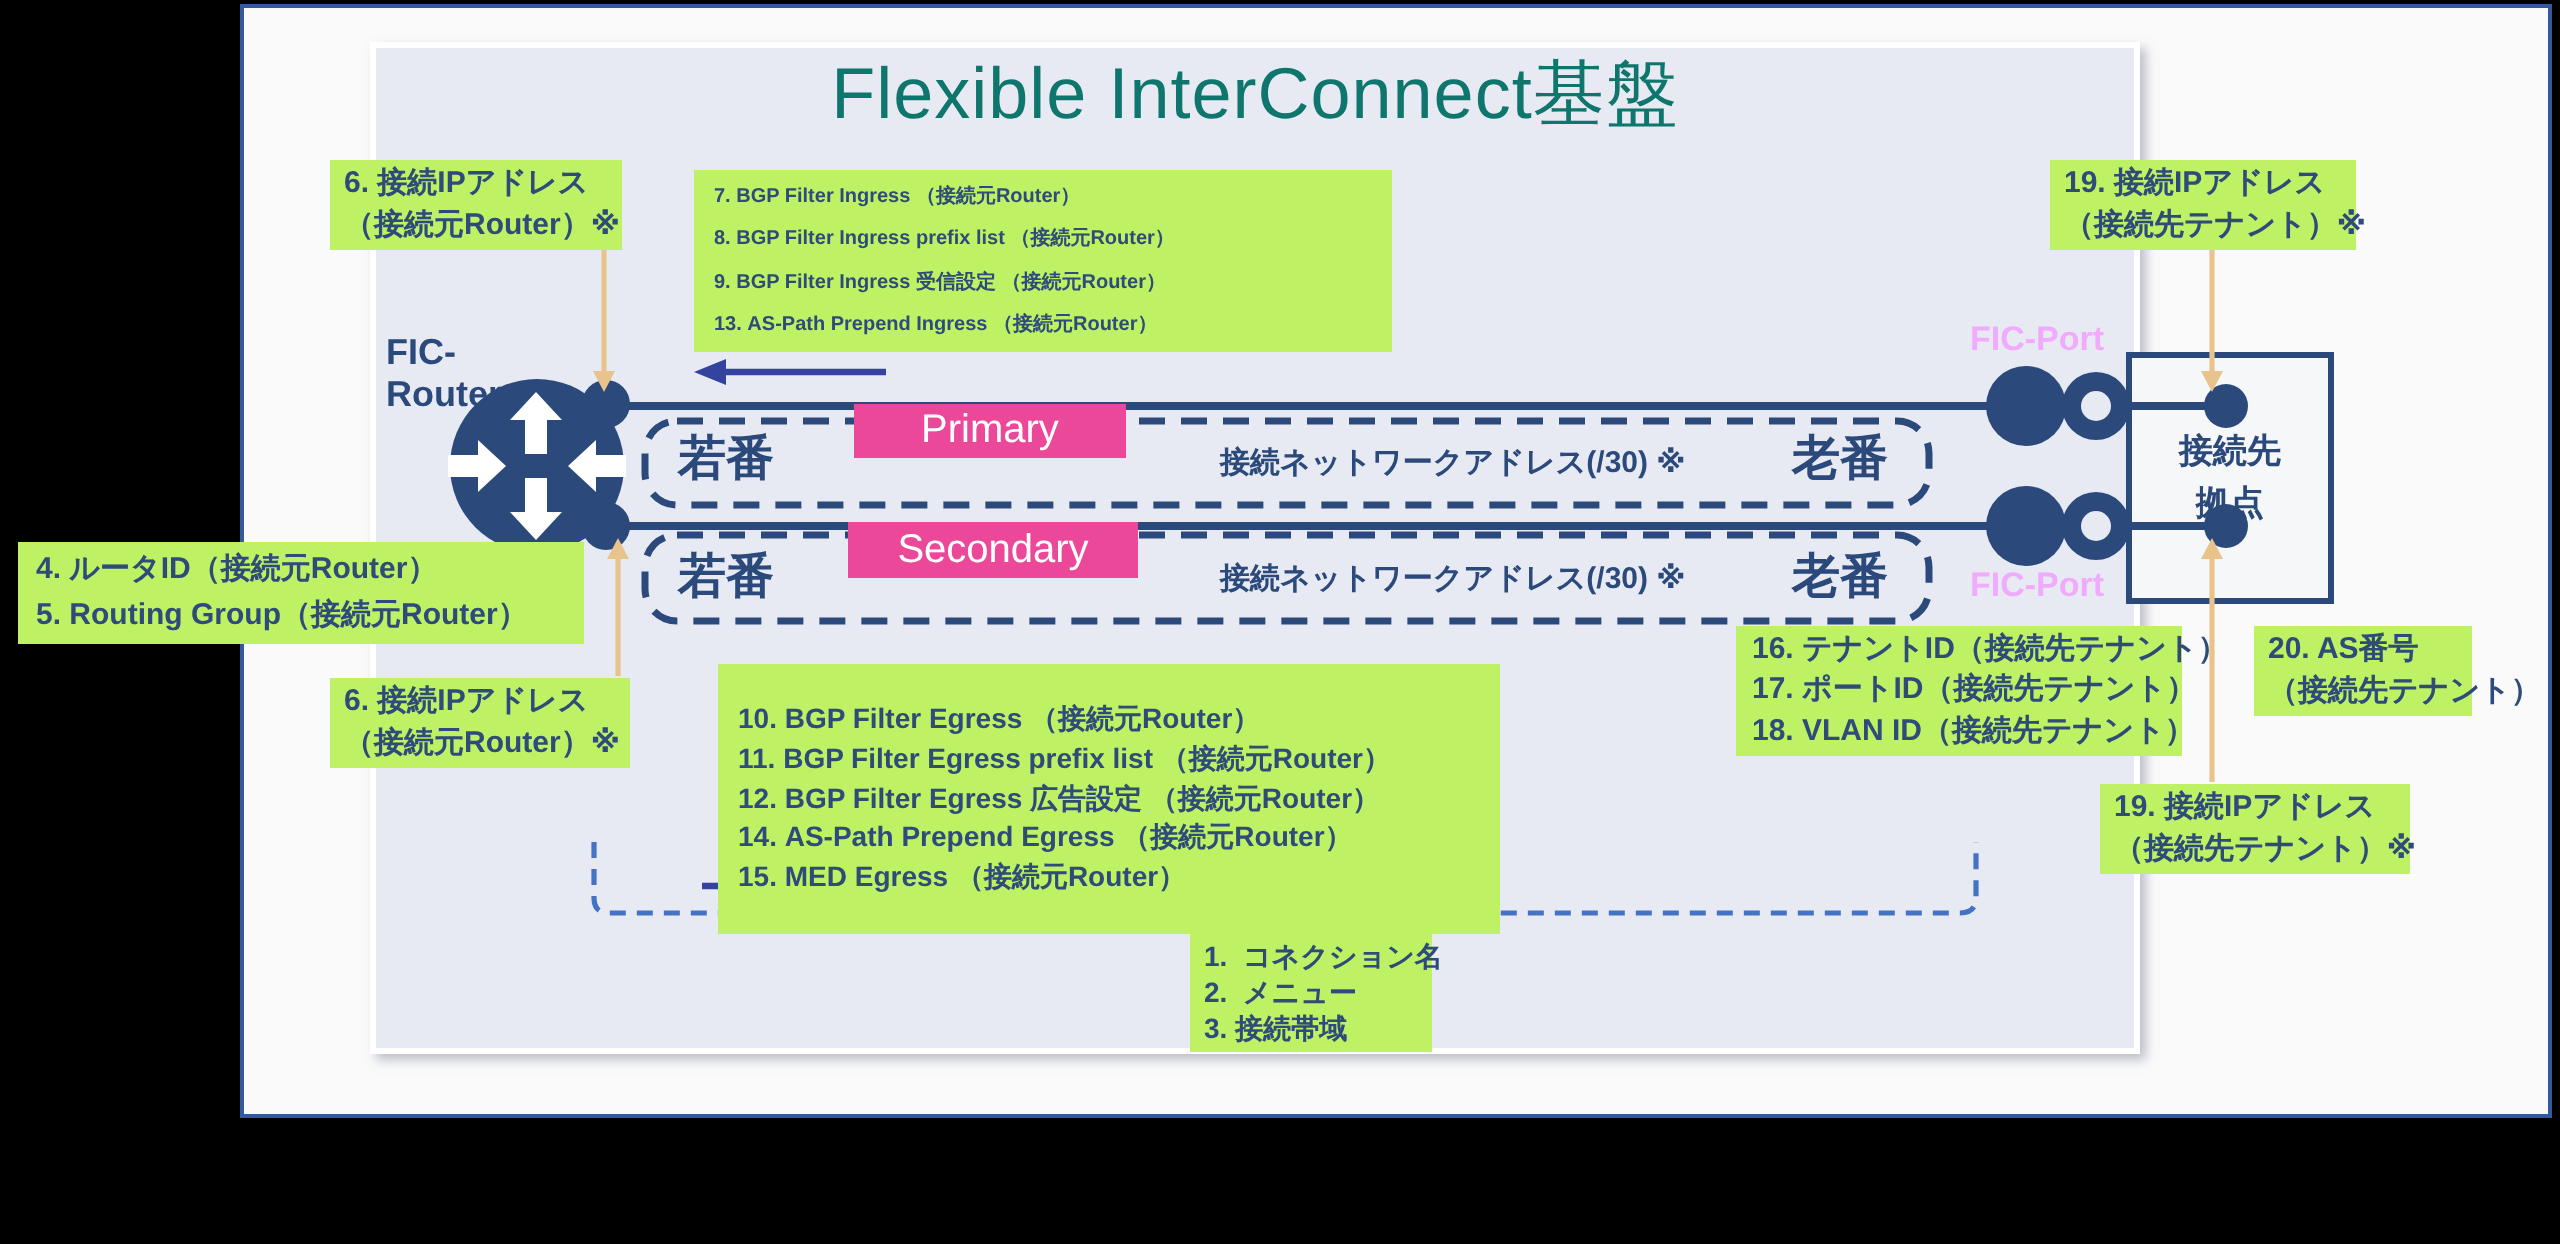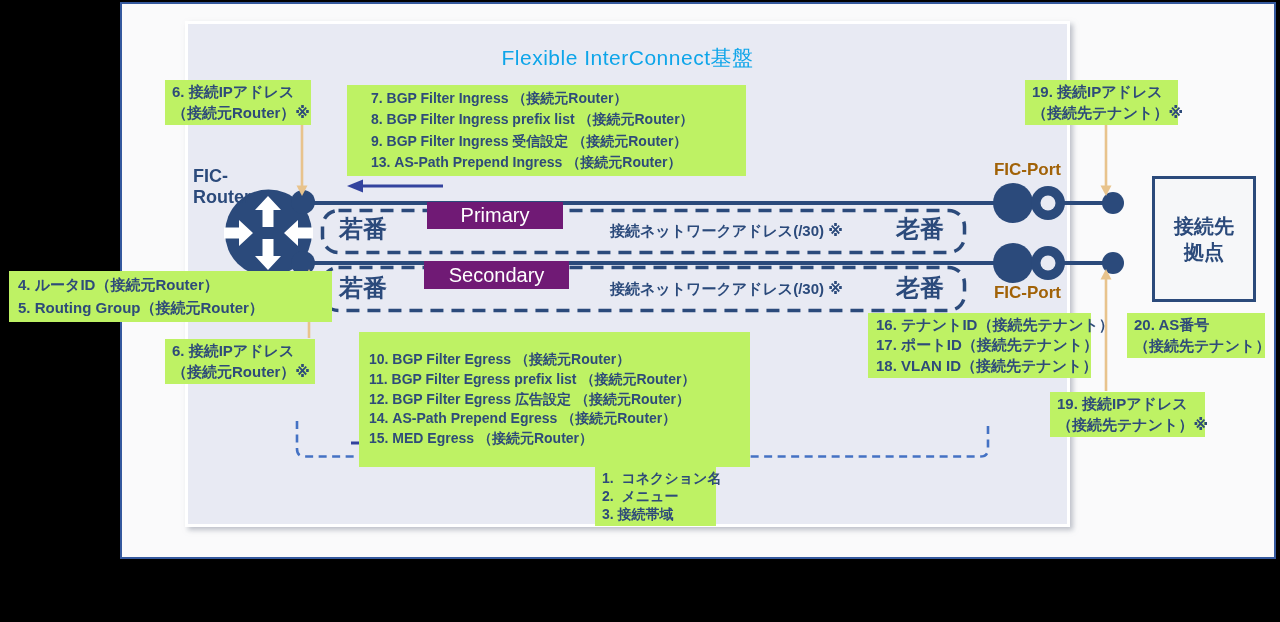--- a/index.html
+++ b/index.html
@@ -4,31 +4,31 @@
 <style>
   html,body{margin:0;padding:0;background:#000;}
   #canvas{position:relative;width:1280px;height:622px;background:#000;overflow:hidden;
           font-family:"Liberation Sans","DejaVu Sans",sans-serif;}
   .abs{position:absolute;}
   #frame{left:120px;top:2px;width:1156px;height:557px;background:#FAFAFB;
          border:2px solid #35599E;box-sizing:border-box;}
   #panel{left:185px;top:21px;width:885px;height:506px;background:#E8EAF3;
          border:3px solid #FFFFFF;box-sizing:border-box;
          box-shadow:3px 3px 5px rgba(140,145,160,.55);}
-  #title{left:185px;top:23px;width:885px;text-align:center;font-size:21px;
-         color:#0ea5e9;letter-spacing:.5px;margin-top:21px;}
+  #title{left:185px;top:23px;width:885px;text-align:center;font-size:36px;
+         color:#0f766e;letter-spacing:.5px;}
   .ann{background:#bef264;color:#2E4B79;font-weight:bold;white-space:pre;
        box-sizing:border-box;z-index:6;}
-  .tag{background:#701a75;color:#FFFFFF;text-align:center;z-index:5;}
+  .tag{background:#ec4899;color:#FFFFFF;text-align:center;z-index:5;}
   .bigjp{font-size:24px;font-weight:bold;color:#2B4A7B;z-index:5;}
-  .portlabel{width:85px;text-align:center;font-size:17px;font-weight:bold;color:#a16207;z-index:5;}
-  #dest-box{left:1152px;top:176px;width:104px;height:126px;background:#F6F7F9;
+  .portlabel{width:85px;text-align:left;font-size:17px;font-weight:bold;color:#f0abfc;z-index:5;}
+  #dest-box{left:1063px;top:176px;width:104px;height:126px;background:#F6F7F9;
             border:3px solid #2B4A7B;box-sizing:border-box;display:flex;
             align-items:center;justify-content:center;text-align:center;
-            font-size:20px;font-weight:bold;color:#2B4A7B;line-height:26px;
+            font-size:17px;font-weight:bold;color:#2B4A7B;line-height:26px;
             white-space:pre;z-index:2;}
   #overlay{left:0;top:0;z-index:4;pointer-events:none;}
   .addr{font-size:15px;font-weight:bold;color:#2B4A7B;z-index:5;}
 </style>
 </head>
 <body>
 
 <div id="canvas">
 
   <div id="frame" class="abs"></div>
@@ -103,39 +103,39 @@
 
   <div class="abs bigjp" style="left:339px;top:213px;">若番</div>
   <div class="abs bigjp" style="left:896px;top:213px;">老番</div>
   <div class="abs addr" style="left:610px;top:222px;">接続ネットワークアドレス(/30) ※</div>
   <div class="abs bigjp" style="left:339px;top:272px;">若番</div>
   <div class="abs bigjp" style="left:896px;top:272px;">老番</div>
   <div class="abs addr" style="left:610px;top:280px;">接続ネットワークアドレス(/30) ※</div>
 
   <div class="abs ann" style="left:165px;top:80px;width:146px;font-size:15px;line-height:20.5px;padding:2px 7px;">6. 接続IPアドレス
 （接続元Router）※</div>
-  <div class="abs ann" style="left:347px;top:85px;width:399px;font-size:14px;line-height:21.3px;padding:3px 24px;">7. BGP Filter Ingress （接続元Router）
+  <div class="abs ann" style="left:347px;top:85px;width:349px;font-size:10px;line-height:21.3px;padding:3px 10px;">7. BGP Filter Ingress （接続元Router）
 8. BGP Filter Ingress prefix list （接続元Router）
 9. BGP Filter Ingress 受信設定 （接続元Router）
 13. AS-Path Prepend Ingress （接続元Router）</div>
   <div class="abs ann" style="left:1025px;top:80px;width:153px;font-size:15px;line-height:20.5px;padding:2px 7px;">19. 接続IPアドレス
 （接続先テナント）※</div>
-  <div class="abs ann" style="left:9px;top:271px;width:323px;font-size:15px;line-height:22.5px;padding:3px 9px;">4. ルータID（接続元Router）
+  <div class="abs ann" style="left:9px;top:271px;width:283px;font-size:15px;line-height:22.5px;padding:3px 9px;">4. ルータID（接続元Router）
 5. Routing Group（接続元Router）</div>
   <div class="abs ann" style="left:165px;top:339px;width:150px;font-size:15px;line-height:20.5px;padding:2px 7px;">6. 接続IPアドレス
 （接続元Router）※</div>
   <div class="abs ann" style="left:359px;top:332px;width:391px;font-size:14px;line-height:19.8px;padding:18px 10px;">10. BGP Filter Egress （接続元Router）
 11. BGP Filter Egress prefix list （接続元Router）
 12. BGP Filter Egress 広告設定 （接続元Router）
 14. AS-Path Prepend Egress （接続元Router）
 15. MED Egress （接続元Router）</div>
   <div class="abs ann" style="left:868px;top:313px;width:223px;font-size:15px;line-height:20.3px;padding:2px 8px;">16. テナントID（接続先テナント）
 17. ポートID（接続先テナント）
 18. VLAN ID（接続先テナント）</div>
-  <div class="abs ann" style="left:1127px;top:313px;width:138px;font-size:15px;line-height:20.5px;padding:2px 7px;">20. AS番号
+  <div class="abs ann" style="left:1127px;top:313px;width:109px;font-size:15px;line-height:20.5px;padding:2px 7px;">20. AS番号
 （接続先テナント）</div>
   <div class="abs ann" style="left:1050px;top:392px;width:155px;font-size:15px;line-height:20.5px;padding:2px 7px;">19. 接続IPアドレス
 （接続先テナント）※</div>
   <div class="abs ann" style="left:595px;top:467px;width:121px;font-size:14px;line-height:18.2px;padding:2px 7px;">1.  コネクション名
 2.  メニュー
 3. 接続帯域</div>
 
 </div>
 
 </body></html>

